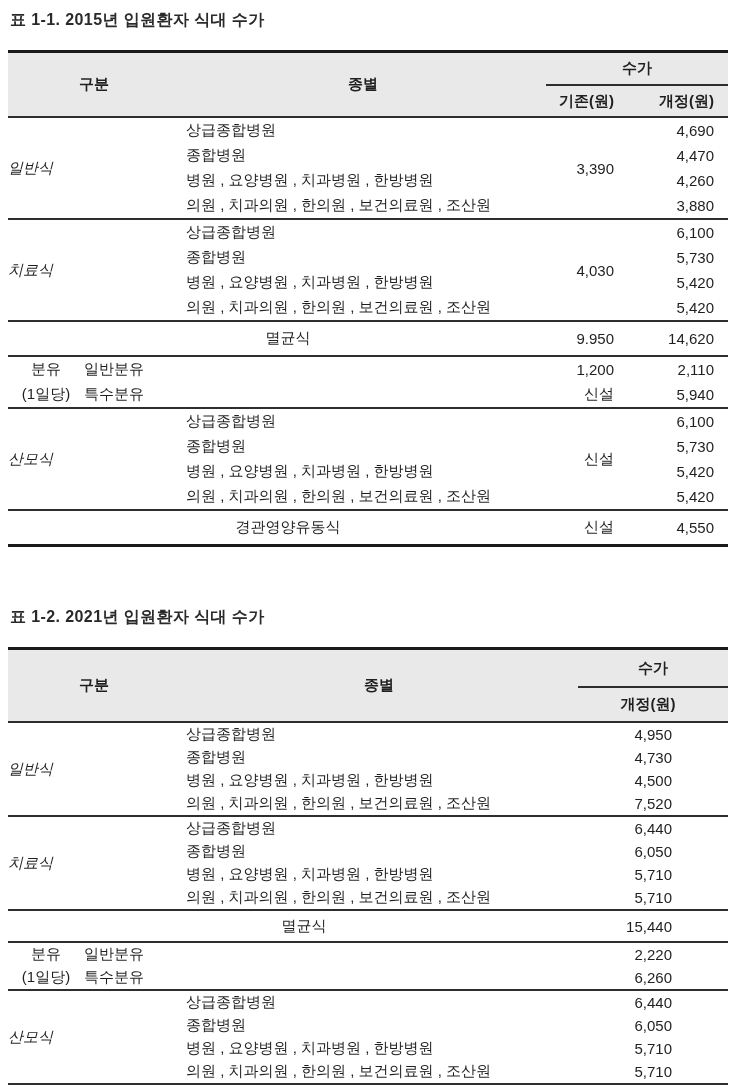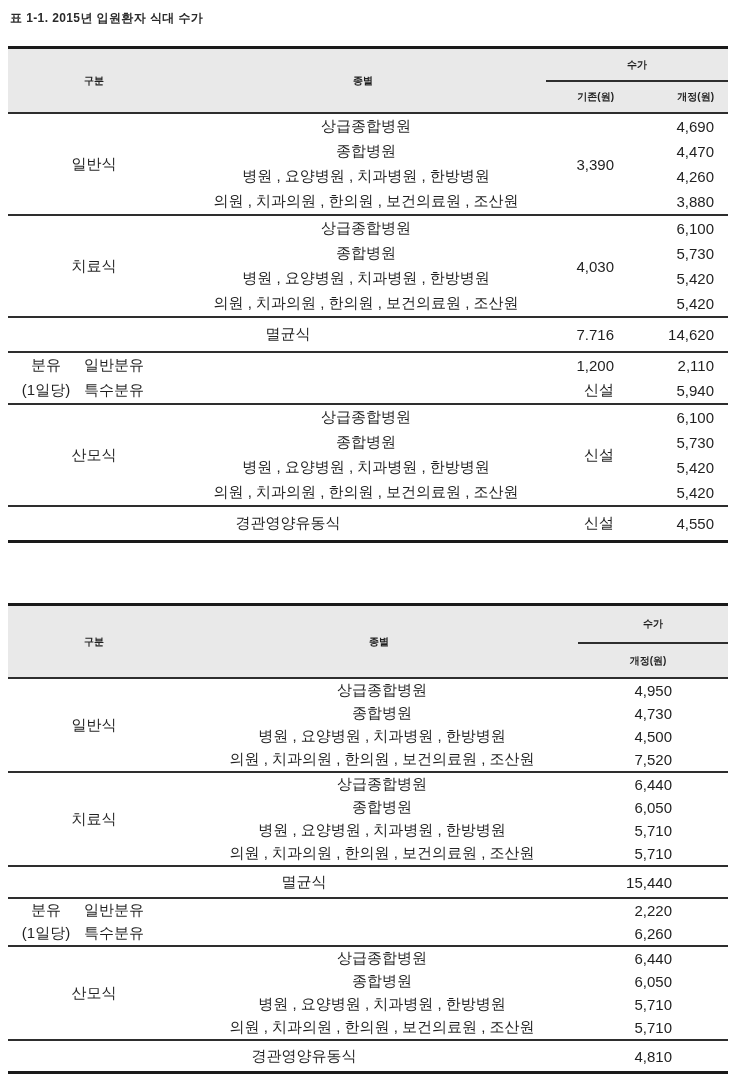--- a/index.html
+++ b/index.html
@@ -10,48 +10,48 @@
   }
   html,body{margin:0;padding:0;background:#ffffff;}
   body{
     width:736px;
     font-family:"Liberation Sans","DejaVu Sans",sans-serif;
     color:var(--text);
     -webkit-font-smoothing:antialiased;
   }
   .doc{padding:10px 8px 8px 8px;}
   .table-title{
-    font-size:12px;
+    font-size:16px;
     font-weight:700;
     color:#2a2a2a;
     margin:0 0 19px 2px;
     letter-spacing:0.4px;
   }
   .table-block.second{margin-top:60px;}
   table.suga-table{
     width:720px;
     border-collapse:collapse;
     table-layout:fixed;
     border-top:3px solid var(--line-strong);
     border-bottom:3px solid var(--line-strong);
     font-size:15px;
     color:var(--text);
   }
   thead{background:var(--head-bg);border-bottom:2px solid var(--line);}
-  thead th{font-weight:700;padding:0;font-size:10px;}
+  thead th{font-weight:700;padding:0;font-size:15px;}
   th.h-cat,th.h-type{text-align:center;vertical-align:middle;}
   th.h-suga{height:31px;text-align:center;vertical-align:middle;border-bottom:2px solid var(--line);}
   tr.subhead th{height:30px;vertical-align:middle;margin-top:26px;}
   .t2 th.h-suga{height:36px;}
   .t2 tr.subhead th{height:33px;}
   tbody{border-top:2px solid var(--line);}
   td{padding:0;height:25px;vertical-align:middle;font-size:15px;}
   .t2 td{height:23px;}
-  td.cat{text-align:center;vertical-align:middle;}
-  td.type{text-align:center;padding-left:6px;white-space:nowrap;}
+  td.cat{text-align:left;vertical-align:middle;font-style:italic;}
+  td.type{text-align:left;padding-left:6px;white-space:nowrap;}
   .val{text-align:right;padding-right:20px;}
   .val-last{text-align:right;padding-right:14px;}
   .t2 .val-last{padding-right:56px;}
   .t2 th.val-last{text-align:center;padding-right:10px;}
   tr.single-row td{height:33px;}
   .t2 tr.single-row td{height:30px;}
   td.single-label{text-align:center;padding-left:22px;}
   td.milk-cell{padding:0;}
   .milk-flex{display:flex;align-items:flex-end;}
   .milk-cat{width:76px;text-align:center;flex:0 0 auto;}
@@ -118,21 +118,21 @@
             <td class="val-last">5,420</td>
           </tr>
           <tr>
             <td class="type">의원 , 치과의원 , 한의원 , 보건의료원 , 조산원</td>
             <td class="val-last">5,420</td>
           </tr>
         </tbody>
         <tbody class="section">
           <tr class="single-row">
             <td class="single-label" colspan="2">멸균식</td>
-            <td class="val">7.716</td>
+            <td class="val">9.950</td>
             <td class="val-last">14,620</td>
           </tr>
         </tbody>
         <tbody class="section">
           <tr>
             <td class="milk-cell" colspan="2">
               <div class="milk-flex">
                 <span class="milk-cat">분유</span>
                 <span class="milk-type">일반분유</span>
               </div>
@@ -175,20 +175,21 @@
           <tr class="single-row">
             <td class="single-label" colspan="2">경관영양유동식</td>
             <td class="val">신설</td>
             <td class="val-last">4,550</td>
           </tr>
         </tbody>
       </table>
   </section>
 
   <section class="table-block second">
+    <h2 class="table-title">표 1-2. 2021년 입원환자 식대 수가</h2>
     <table class="suga-table t2">
         <colgroup>
           <col style="width: 172px;">
           <col style="width: 398px;">
           <col style="width: 150px;">
         </colgroup>
         <thead>
           <tr>
             <th class="h-cat" rowspan="2">구분</th>
             <th class="h-type" rowspan="2">종별</th>

